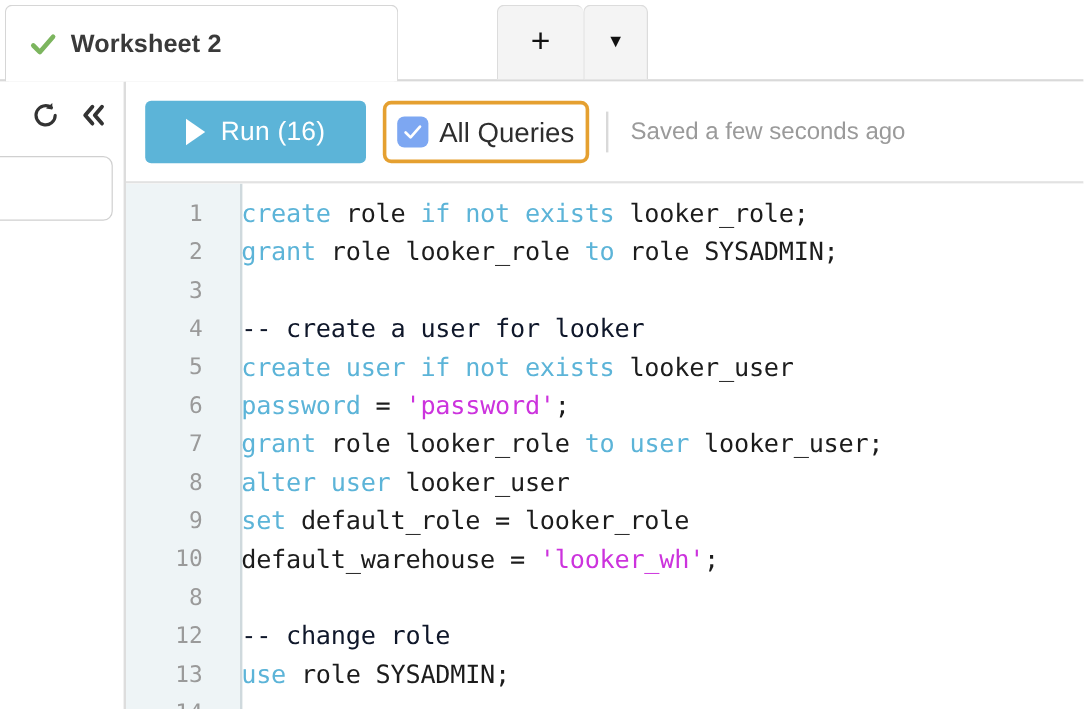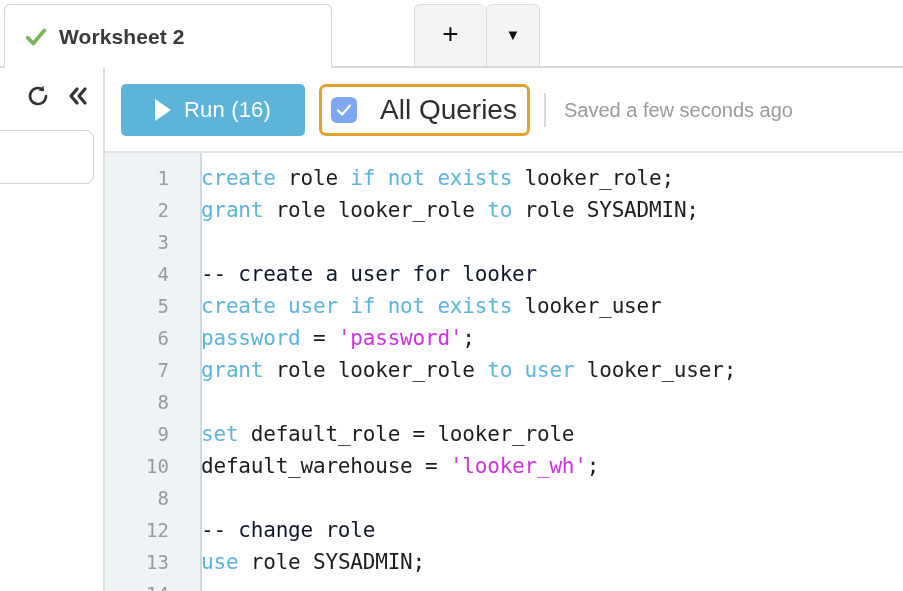--- a/index.html
+++ b/index.html
@@ -194,24 +194,23 @@
     width: 26px; height: 26px;
     border-radius: 6px;
     background: #7da7f2;
     display: flex;
     align-items: center;
     justify-content: center;
     flex: 0 0 auto;
   }
   .aq-check svg { width: 18px; height: 18px; display: block; }
   .aq-label {
-    font-size: 28px;
+    font-size: 23px;
     color: #2e2e2e;
     white-space: nowrap;
-    margin-left: 14px;
   }
 
   .toolbar-sep {
     margin-left: 14px;
     width: 2px; height: 34px;
     background: #d9d9d9;
     flex: 0 0 auto;
   }
   .saved-text {
     margin-left: 18px;
@@ -360,20 +359,21 @@
         <div class="row">
           <div class="lineno">6</div>
           <div class="codetext"><span class="kw">password </span><span>= </span><span class="str">'password'</span><span>;</span></div>
         </div>
         <div class="row">
           <div class="lineno">7</div>
           <div class="codetext"><span class="kw">grant </span><span>role looker_role </span><span class="kw">to user </span><span>looker_user;</span></div>
         </div>
         <div class="row">
           <div class="lineno">8</div>
+          <div class="codetext"><span class="kw">alter user </span><span>looker_user</span></div>
         </div>
         <div class="row">
           <div class="lineno">9</div>
           <div class="codetext"><span class="kw">set </span><span>default_role = looker_role</span></div>
         </div>
         <div class="row">
           <div class="lineno">10</div>
           <div class="codetext"><span>default_warehouse = </span><span class="str">'looker_wh'</span><span>;</span></div>
         </div>
         <div class="row">

